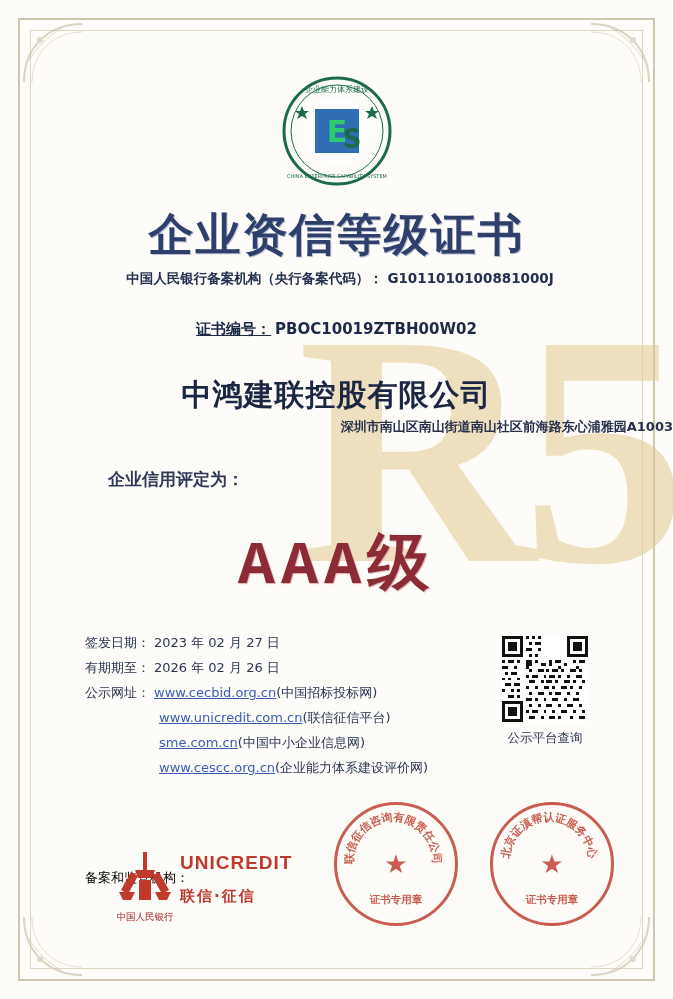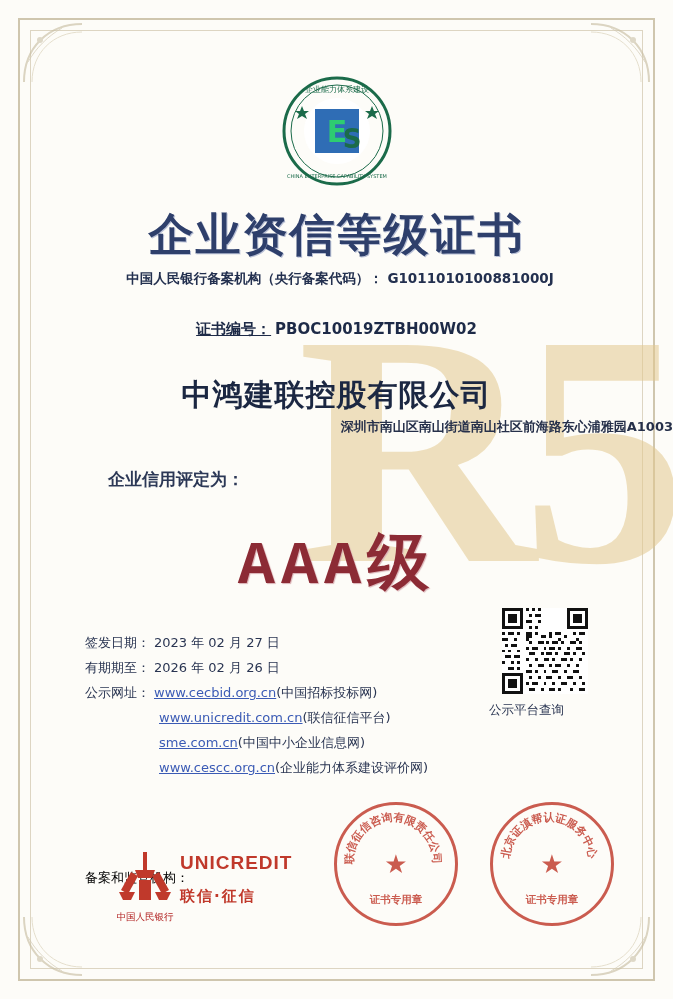--- a/index.html
+++ b/index.html
@@ -84,21 +84,21 @@
     font-size:13px;color:#2a3552;line-height:25px;
     font-family:"DejaVu Sans",sans-serif;
   }
   .info .k{margin-right:4px;}
   .info a{color:#3b5bb5;text-decoration:underline;}
   .url-rows{margin-top:0;}
   .url-rows .row{white-space:nowrap;}
   .url-rows .row.indent{padding-left:74px;}
 
   
-  .qr-wrap{position:absolute;right:72px;top:608px;width:112px;}
+  .qr-wrap{position:absolute;right:72px;top:636px;width:112px;text-align:center;}
   .qr{width:86px;height:86px;margin:0 auto;}
   .qr-cap{margin-top:8px;font-size:12.5px;color:#2a3552;font-family:"DejaVu Sans",sans-serif;}
 
   
   .reg-label{
     position:absolute;left:85px;top:825px;font-size:13px;color:#000000;
     font-family:"DejaVu Sans",sans-serif;
     margin-top:44px;
   }
   .pboc{position:absolute;left:100px;top:850px;width:90px;text-align:center;}

